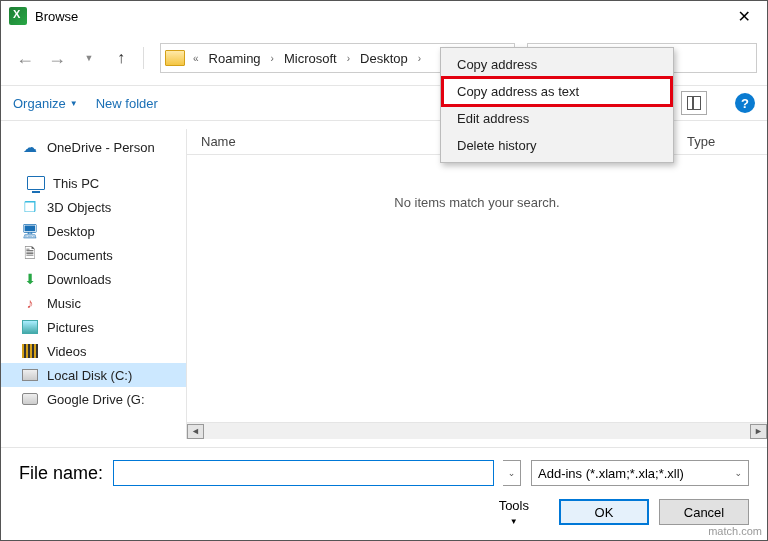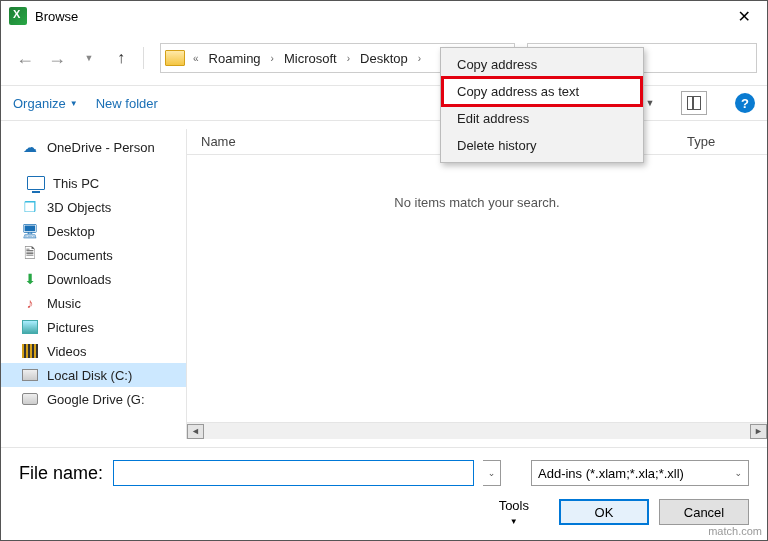--- a/index.html
+++ b/index.html
@@ -51,28 +51,28 @@
 .col-type { width:80px;}
 .content-area { flex:1; display:flex; align-items:flex-start; justify-content:center; padding-top:40px; font-size:13px; color:#555; position:relative;}
 .hscroll { height:17px; border-top:1px solid #e5e5e5; background:#f0f0f0; display:flex; align-items:center;}
 .hscroll .track{flex:1; height:15px; background:#f0f0f0; position:relative;}
 .hscroll .btn{width:17px;height:15px;display:flex;align-items:center;justify-content:center;font-size:9px;color:#555;background:#e4e4e4;}
 .bottom { border-top:1px solid #e5e5e5; padding:12px 18px 14px; background:#fff;}
 .filename-row { display:flex; align-items:center; gap:10px; margin-bottom:12px;}
 .filename-row label { font-size:18px; }
 .filename-input { flex:1; height:26px; border:1px solid #0078d7; outline:none; padding:0 4px; font-size:13px;}
 .fn-drop { width:18px; height:26px; border:1px solid #999; border-left:none; display:flex; align-items:center; justify-content:center; font-size:9px; color:#555; margin-left:-1px;}
-.filetype { width:218px; height:26px; border:1px solid #999; display:flex; align-items:center; padding:0 6px; font-size:13px; justify-content:space-between; margin-left:20px;}
+.filetype { width:218px; height:26px; border:1px solid #999; display:flex; align-items:center; padding:0 6px; font-size:13px; justify-content:space-between; margin-left:0;}
 .filetype .dd { font-size:9px; color:#555;}
 .buttons-row { display:flex; align-items:center; justify-content:flex-end; gap:10px;}
 .tools { font-size:13px; display:flex; align-items:center; gap:4px; margin-right:20px;flex-direction:column;}
 .tools .dd { font-size:8px;}
 .btn { width:90px; height:26px; border:1px solid #999; background:#e1e1e1; font-size:13px; display:flex; align-items:center; justify-content:center; cursor:default;}
 .btn.primary { border:2px solid #0078d7; background:#e5f1fb;}
-.context-menu { position:absolute; top:47px; left:440px; width:204px; background:#f2f2f2; border:1px solid #bcbcbc; box-shadow:2px 3px 6px rgba(0,0,0,0.25); z-index:20; padding:3px 2px;}
+.context-menu { position:absolute; top:47px; left:440px; width:234px; background:#f2f2f2; border:1px solid #bcbcbc; box-shadow:2px 3px 6px rgba(0,0,0,0.25); z-index:20; padding:3px 2px;}
 .menu-item { padding:6px 14px; font-size:13px; color:#222; cursor:default;}
 .menu-item.hl { background:#fff; outline:3px solid #e3000f; outline-offset:-1px;}
 .watermark { position:absolute; bottom:4px; right:6px; font-size:11px; color:#999; z-index:50;}
 .sep-v { width:1px; height:22px; background:#ddd; margin:0 4px;}
 </style>
 </head>
 <body>
 
 <div class="dialog">
 

